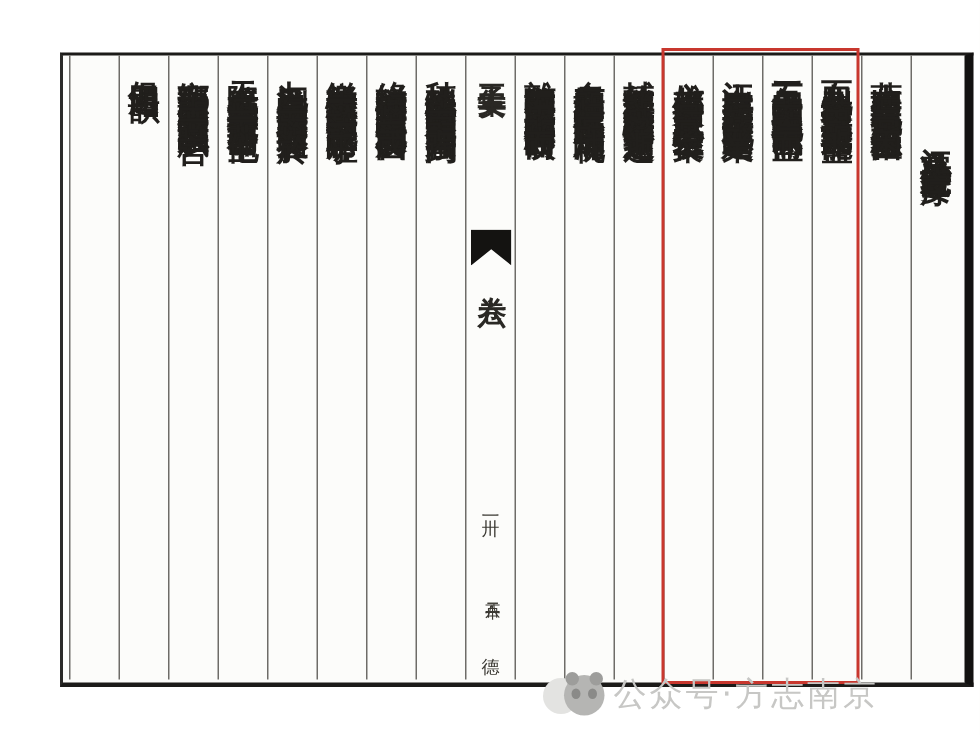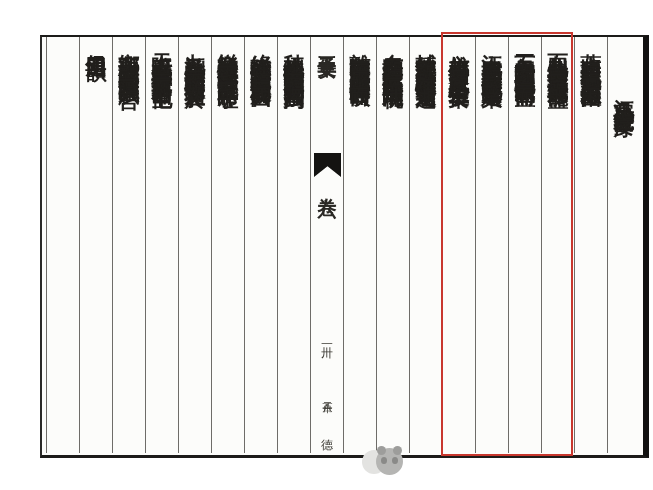--- a/index.html
+++ b/index.html
@@ -153,15 +153,16 @@
 
   <div class="watermark">
     <div class="wm-logo">
       <div class="c1"></div>
       <div class="c2"></div>
       <div class="ear1"></div>
       <div class="ear2"></div>
       <div class="eye1"></div>
       <div class="eye2"></div>
     </div>
+    <div class="wm-text">公众号·方志南京</div>
   </div>
 
 </div>
 
 </body></html>

